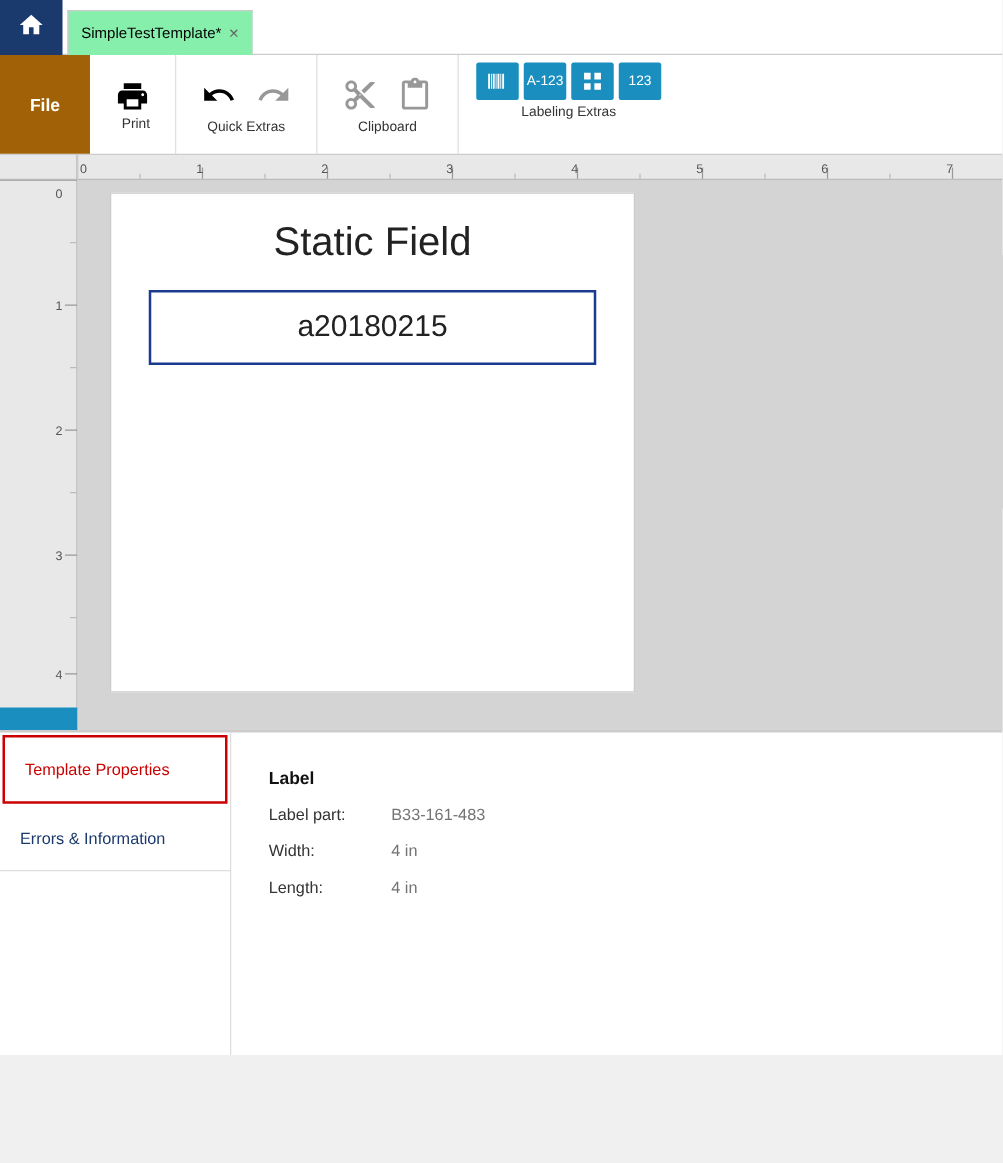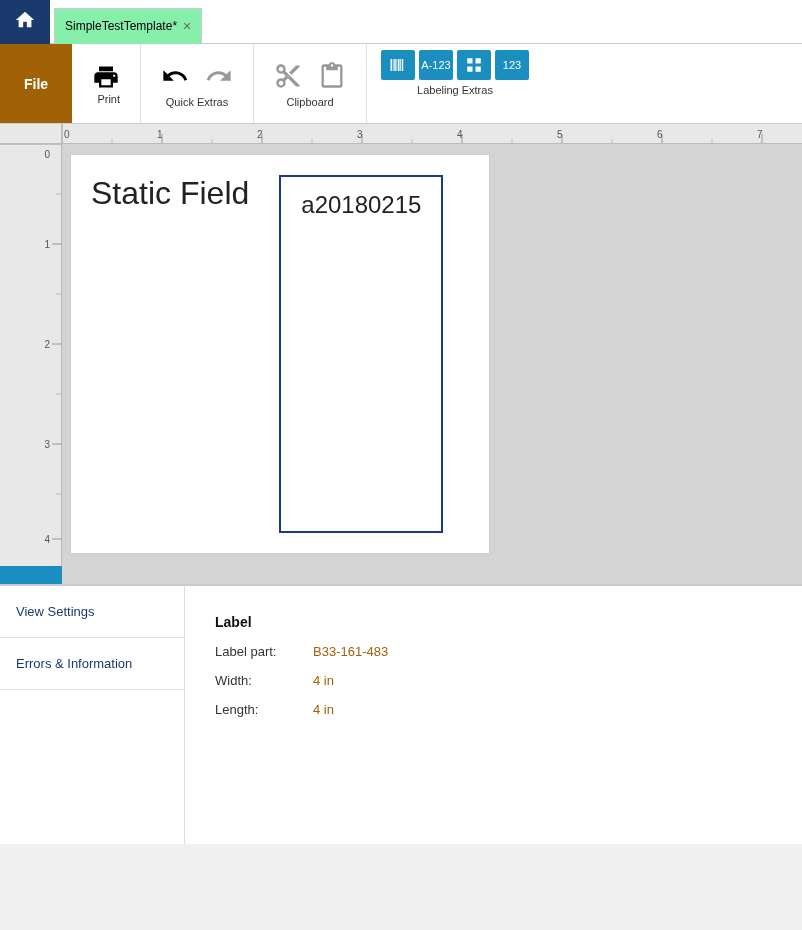--- a/index.html
+++ b/index.html
@@ -116,27 +116,27 @@
     }
     .canvas-area {
       flex: 1;
       background: #d4d4d4;
       position: relative;
       overflow: hidden;
     }
     .label-canvas {
       position: absolute;
       top: 10px;
-      left: 8px;
+      left: 26px;
       width: 420px;
       background: white;
       border: 1px solid #ccc;
       padding: 20px;
       display: flex;
-      flex-direction: row;
+      flex-direction: column;
       gap: 20px;
       min-height: 400px;
     }
     .static-field-text {
       font-size: 32px;
       font-weight: normal;
       text-align: center;
       font-family: Arial, sans-serif;
       color: #222;
     }
@@ -191,21 +191,21 @@
       align-items: center;
       margin-bottom: 14px;
       gap: 8px;
     }
     .prop-label {
       width: 90px;
       color: #333;
       font-size: 13px;
     }
     .prop-value {
-      color: #a16207;
+      color: #737373;
       font-size: 13px;
     }
 
     
     svg.ruler-svg { display: block; }
   </style>
 </head>
 <body>
 
 <div class="title-bar">
@@ -356,22 +356,22 @@
         <div class="static-field-text">Static Field</div>
         <div class="barcode-field">a20180215</div>
       </div>
     </div>
   </div>
 </div>
 
 <div class="bottom-panel">
 
   <div class="bottom-sidebar">
-    <div class="sidebar-item">
-      <span>View Settings</span>
+    <div class="sidebar-item active">
+      <span>Template Properties</span>
     </div>
     <div class="sidebar-item">
       <span>Errors &amp; Information</span>
     </div>
   </div>
 
   <div class="bottom-content">
     <div class="prop-section-title">Label</div>
     <div class="prop-row">
       <span class="prop-label">Label part:</span>

